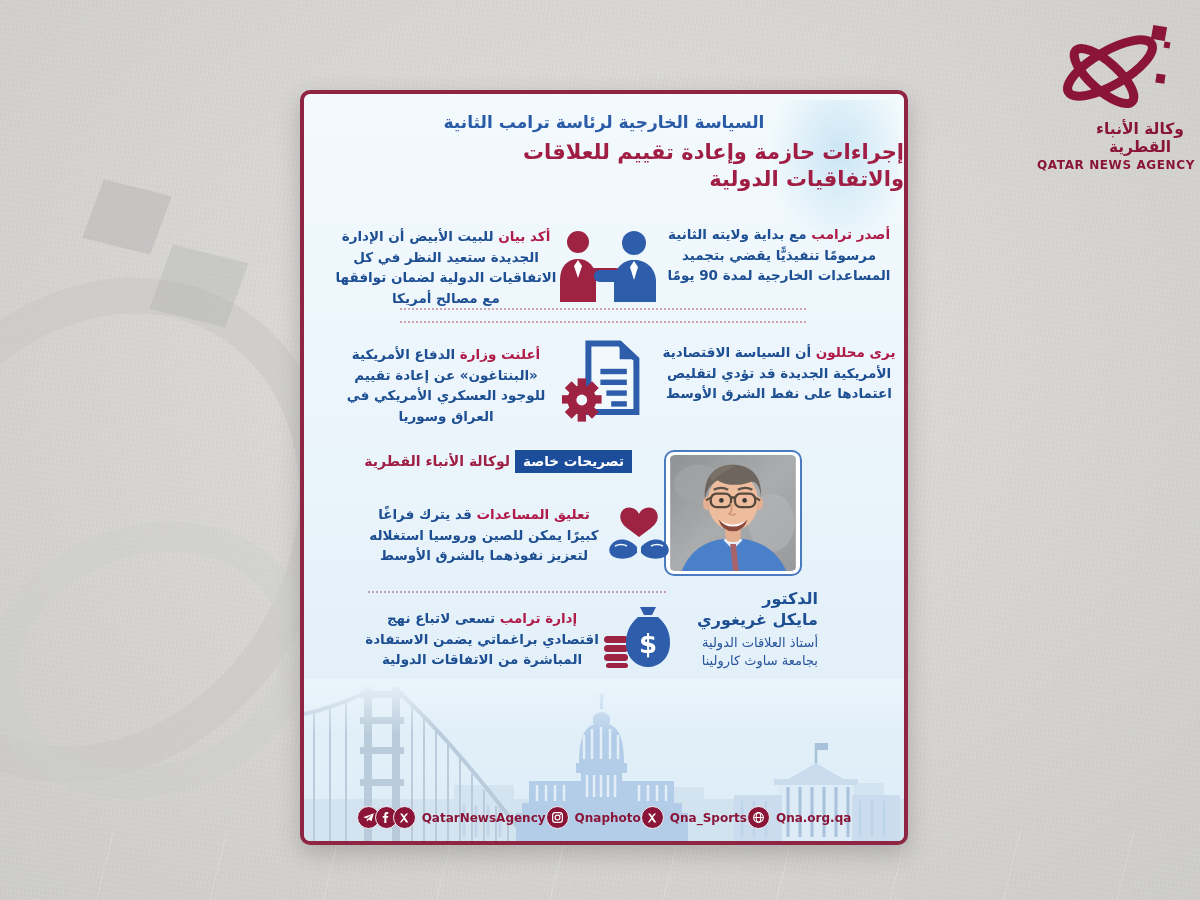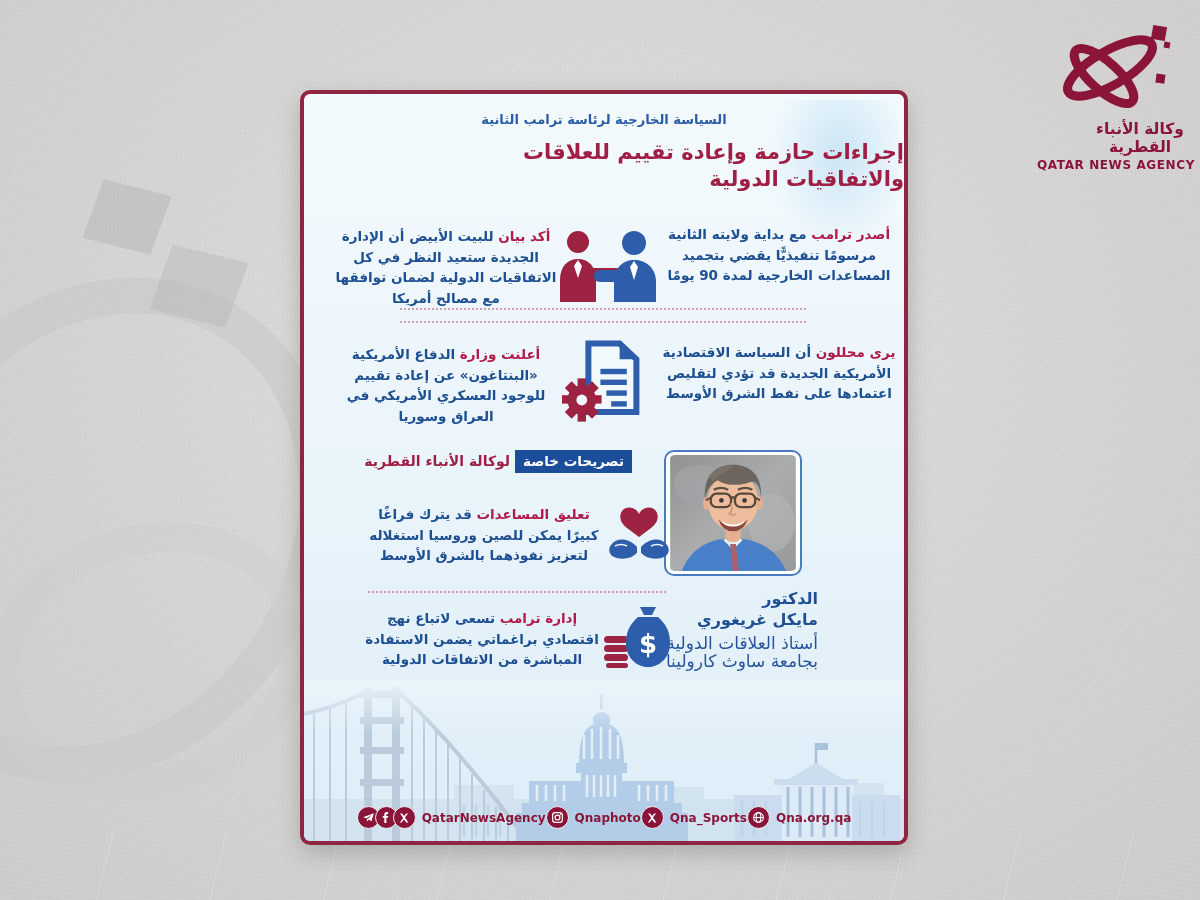--- a/index.html
+++ b/index.html
@@ -43,21 +43,21 @@
     border:4px solid #8e2643; border-radius:10px;
     background:linear-gradient(180deg,#f3fafd 0%, #eaf4fb 50%, #ddedf7 100%);
     overflow:hidden;
     box-shadow:0 8px 22px rgba(60,55,50,.25);
   }
   .card-wm {
     position:absolute; right:6px; top:6px; width:130px; height:150px;
     background:radial-gradient(ellipse at 55% 35%, rgba(172,214,238,.55), rgba(172,214,238,0) 70%);
   }
   .c-title { position:absolute; top:18px; left:0; width:100%; text-align:center;
-    color:#2a5ca8; font-size:13px; font-weight:bold; direction:rtl; }
+    color:#2a5ca8; font-size:17px; font-weight:bold; direction:rtl; }
   .c-sub { position:absolute; top:45px; left:0; width:100%; 
     color:#a01d44; font-size:21px; font-weight:bold; line-height:27px; direction:rtl; }
 
   .itxt { position:absolute; direction:rtl; text-align:center;
     font-size:13.5px; font-weight:bold; line-height:20.5px; color:#1d4f92; }
   .itxt .lead { color:#b01c49; }
 
   .icon-abs { position:absolute; }
 
   .dots { position:absolute; height:0; border-top:2px dotted rgba(168,70,96,.48); }
@@ -71,21 +71,21 @@
   .badge-bar { width:3px; height:19px; background:#a01d44; }
 
   
   .photo-frame { position:absolute; left:360px; top:356px; width:138px; height:126px;
     background:#fff; border:2px solid #4a7bc0; border-radius:10px; padding:3px; }
   .photo-frame svg { width:100%; height:100%; border-radius:6px; display:block; }
 
   .expert { position:absolute; left:344px; top:494px; width:170px; text-align:right; direction:rtl; }
   .expert .t1 { color:#1d4f92; font-size:16px; font-weight:bold; line-height:21px; }
   .expert .t2 { color:#1d4f92; font-size:16px; font-weight:bold; line-height:21px; margin-bottom:4px; }
-  .expert .r  { color:#27549c; font-size:17px; line-height:18px; }
+  .expert .r  { color:#27549c; font-size:13px; line-height:18px; }
 
   
   .skyline { position:absolute; left:0; bottom:0; width:600px; height:162px; }
 
   
   .socialbar { position:absolute; left:0; bottom:12px; width:100%;
     display:flex; justify-content:center; align-items:center; }
   .sgroup { display:flex; align-items:center; gap:6px; }
   .scircles { display:flex; }
   .scircle { width:23px; height:23px; border-radius:50%; background:#8A1538;

